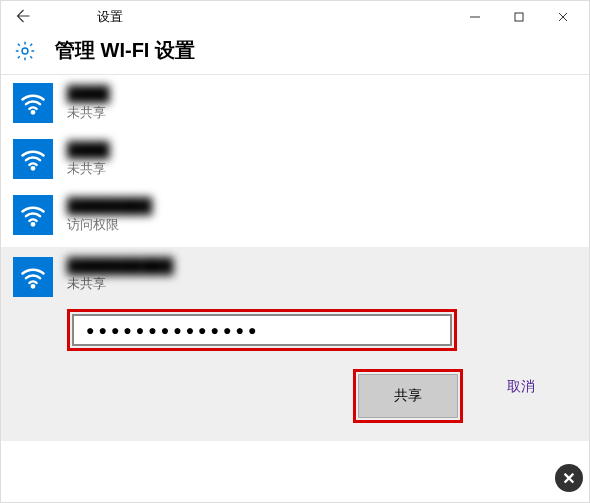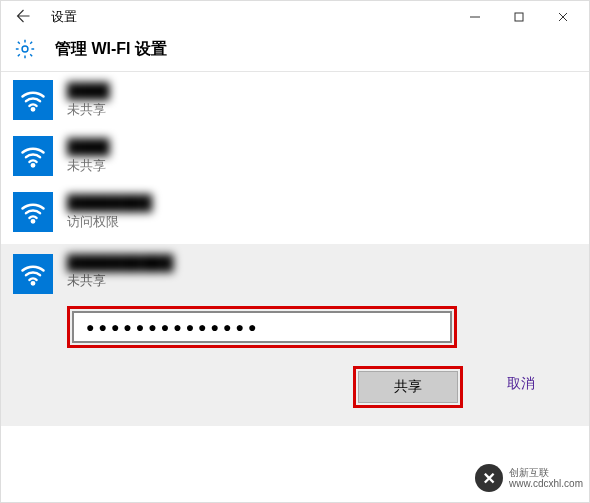--- a/index.html
+++ b/index.html
@@ -12,20 +12,21 @@
     color: #000;
     position: relative;
     overflow: hidden;
     border: 1px solid #ddd;
   }
   .titlebar {
     display: flex;
     align-items: center;
     height: 32px;
     padding: 0 4px 0 12px;
+    gap: 46px;
   }
   .back-arrow {
     width: 24px;
     font-size: 18px;
     line-height: 1;
   }
   .title-text {
     margin-left: 14px;
     font-size: 13px;
   }
@@ -50,21 +51,21 @@
   .gear-icon {
     width: 24px;
     height: 24px;
     color: #0078d7;
     display: flex;
     align-items: center;
     justify-content: center;
   }
   .header-title {
     margin-left: 18px;
-    font-size: 16px;
+    font-size: 20px;
     font-weight: 600;
   }
   .divider {
     height: 1px;
     background: #e5e5e5;
     margin: 0;
   }
   .content {
     padding: 0 12px;
   }
@@ -150,21 +151,21 @@
     gap: 18px;
     padding-right: 8px;
   }
   .btn-hl {
     border: 3px solid #d50000;
     padding: 2px;
     display: inline-block;
   }
   .btn {
     width: 100px;
-    height: 32px;
+    height: 44px;
     border: 1px solid #aaa;
     background: #ccc;
     font-size: 14px;
     font-family: inherit;
     cursor: pointer;
   }
   .btn-plain {
     background: transparent;
     border: 1px solid transparent;
     width: 80px;
@@ -307,17 +308,13 @@
         <button class="btn">共享</button>
       </span>
       <button class="btn-plain">取消</button>
     </div>
   </div>
 
 </div>
 
 <div class="watermark">
   <div class="wm-logo">✕</div>
-  <div class="wm-text">
-    <div>创新互联</div>
-    <div>www.cdcxhl.com</div>
-  </div>
 </div>
 
 </body></html>

